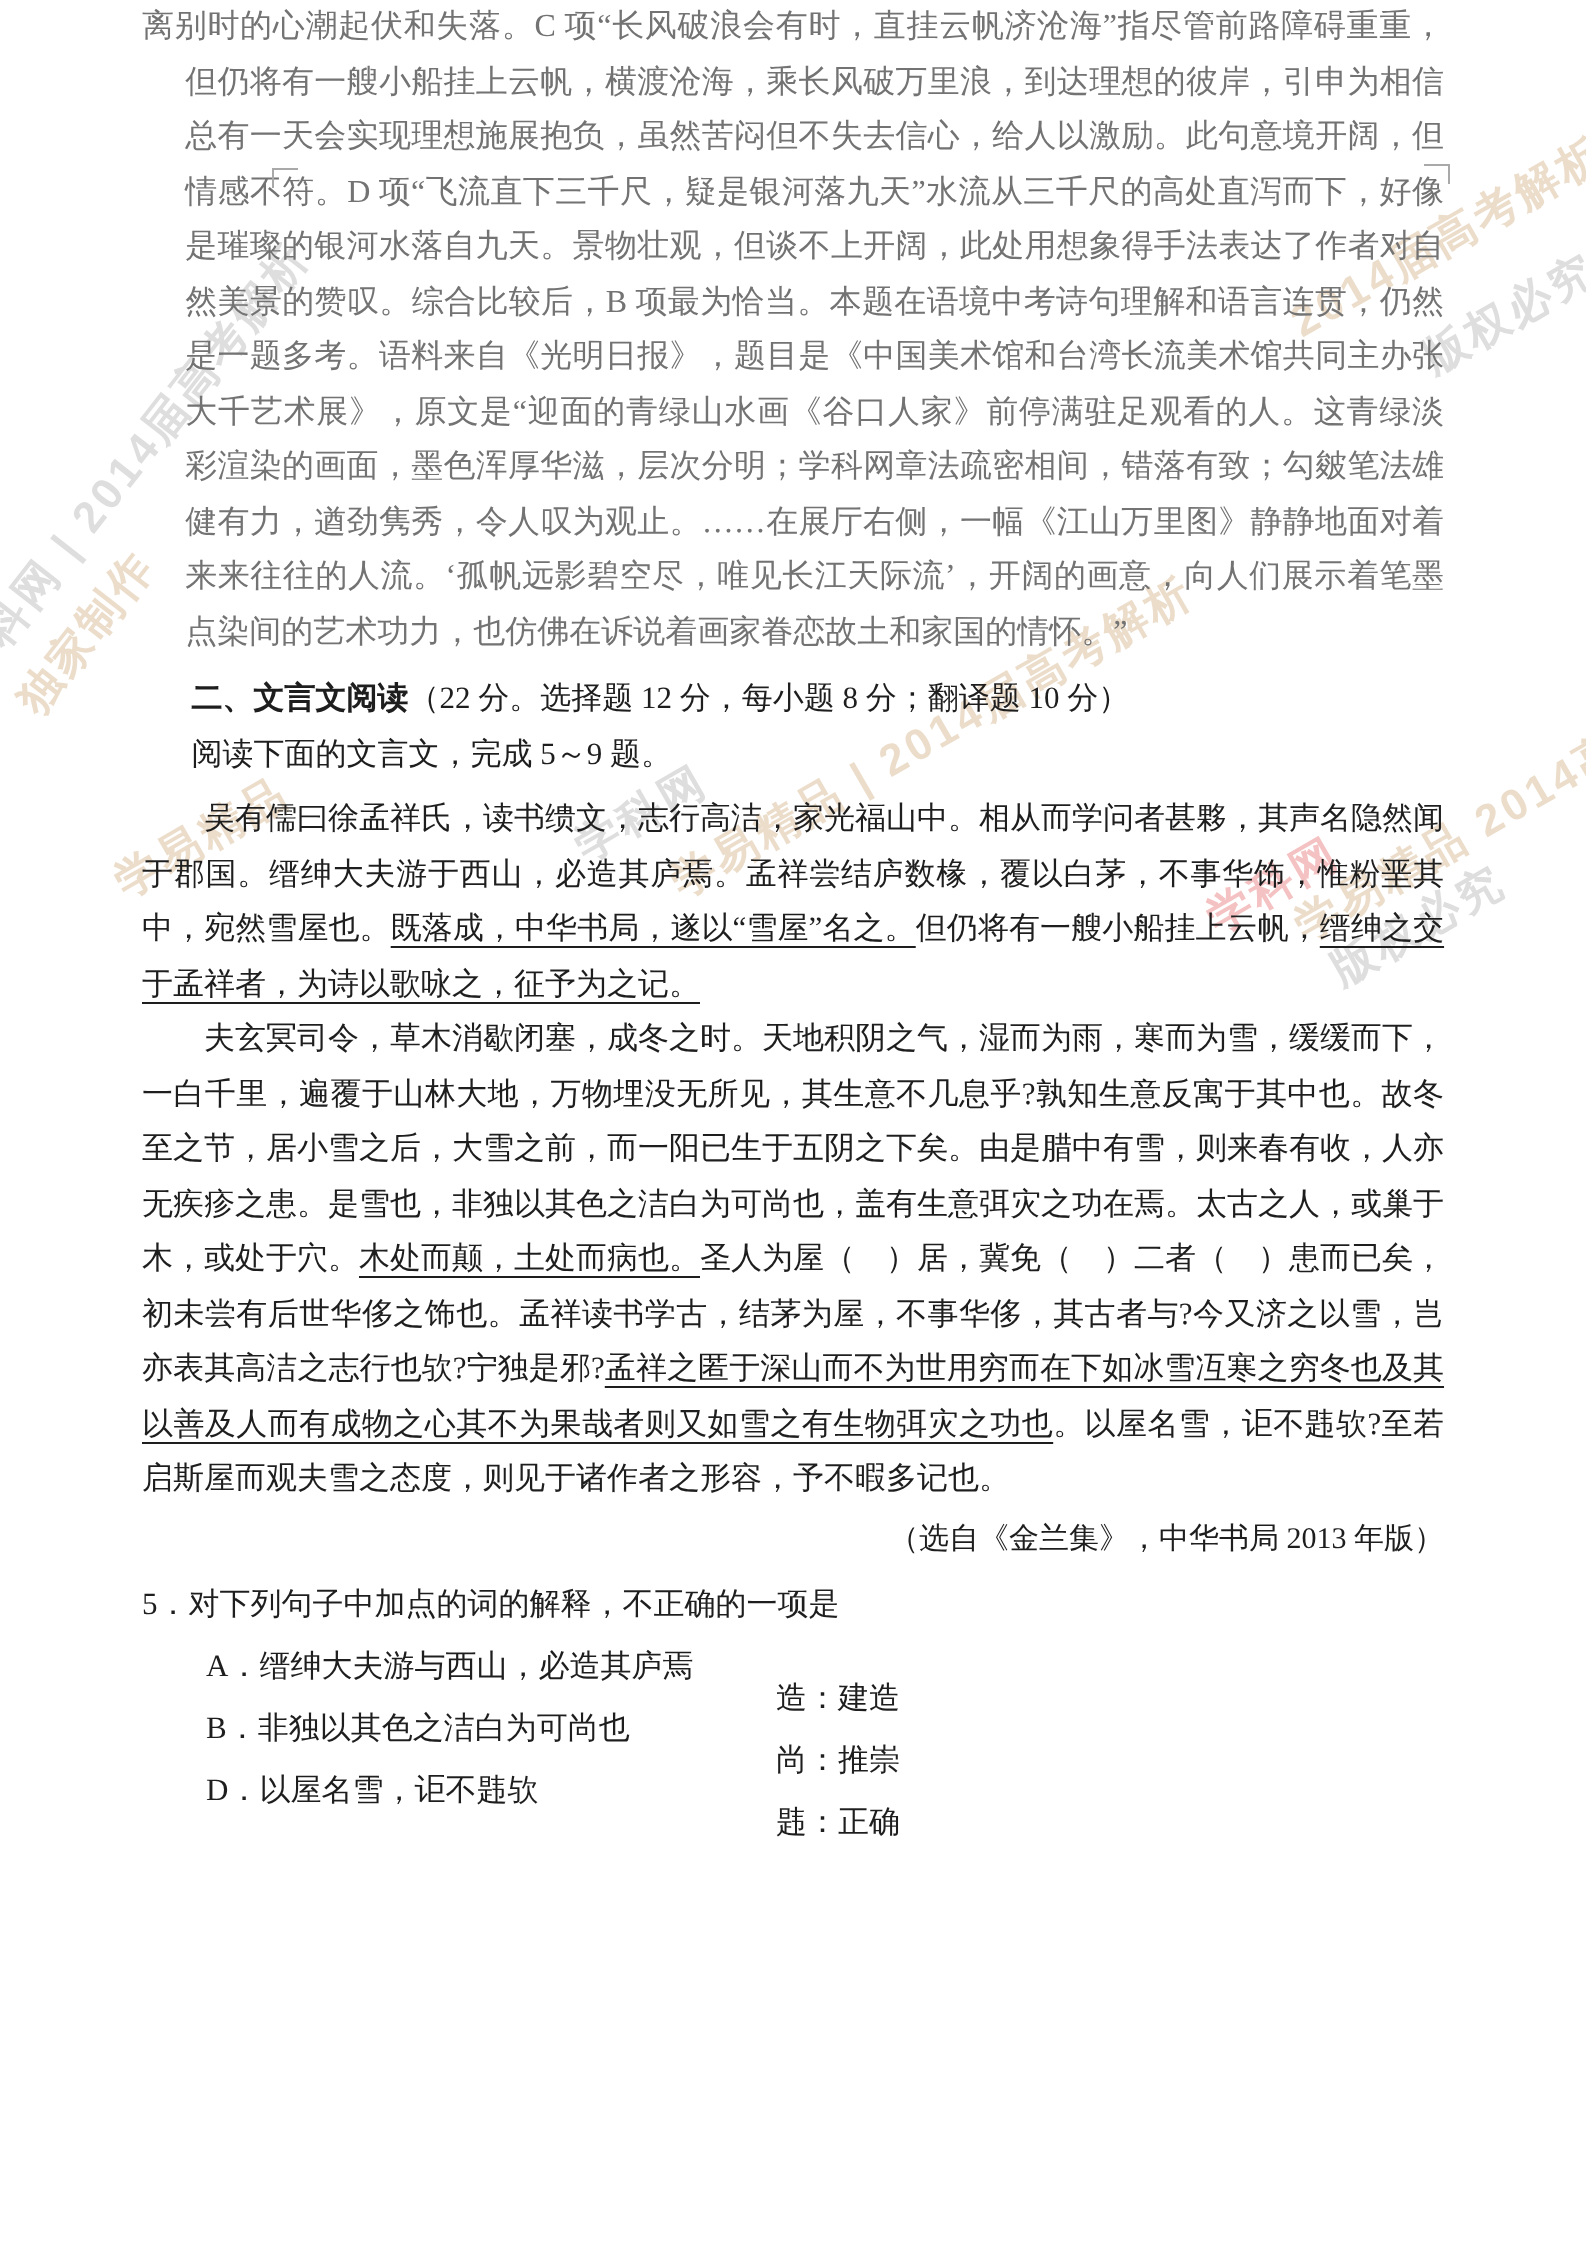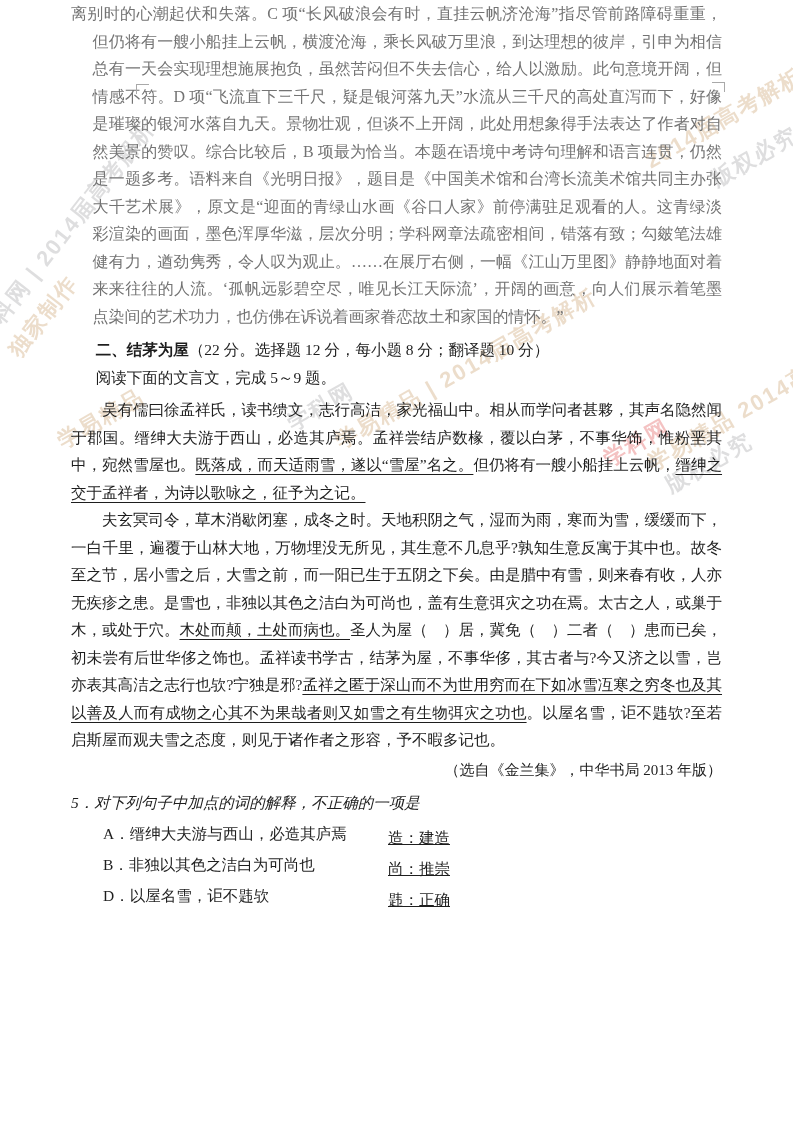--- a/index.html
+++ b/index.html
@@ -36,24 +36,24 @@
 
   .passage-title{margin:6px 0 0 0;text-align:center;font-size:15.5px;line-height:28px;font-weight:400;}
   .passage-author{margin:0;text-align:center;font-size:15.5px;line-height:28px;}
 
   .passage-p{margin:0;font-size:15.5px;line-height:27.5px;text-align:justify;text-indent:2em;}
   .passage-p.first{margin-top:4px;}
   .uline{text-decoration:underline;text-underline-offset:4px;}
 
   .source-line{margin:2px 0 0 0;font-size:15px;line-height:28px;text-align:right;}
 
-  .q-stem{margin:4px 0 0 0;font-size:15.5px;line-height:30px;font-style:italic;}
+  .q-stem{margin:4px 0 0 0;font-size:15.5px;line-height:30px;}
   .opts{margin-left:32px;}
   .opt{position:relative;font-size:15.5px;line-height:30px;margin-top:1px;}
-  .opt-gloss{position:absolute;left:285px;top:4px;text-decoration:underline;}
+  .opt-gloss{position:absolute;left:285px;top:16px;}
 </style>
 </head>
 <body>
 
 <div class="page">
 
   <div class="wm-layer">
       <span class="wm wm-gray" style="left: -30px; top: 330px; transform: rotate(-52deg);">学科网 | 2014届高考解析</span>
       <span class="wm wm-tan" style="left: 2px; top: 345px; transform: rotate(-52deg);">独家制作</span>
       <span class="wm wm-tan" style="left: 640px; top: 150px; transform: rotate(-30deg);">2014届高考解析</span>
@@ -68,26 +68,26 @@
 
   <div class="crop crop-tl"></div>
   <div class="crop crop-tr"></div>
 
   <div class="content">
 
     <div class="analysis">
       <p class="analysis-continuation">离别时的心潮起伏和失落。C 项“长风破浪会有时，直挂云帆济沧海”指尽管前路障碍重重，但仍将有一艘小船挂上云帆，横渡沧海，乘长风破万里浪，到达理想的彼岸，引申为相信总有一天会实现理想施展抱负，虽然苦闷但不失去信心，给人以激励。此句意境开阔，但情感不符。D 项“飞流直下三千尺，疑是银河落九天”水流从三千尺的高处直泻而下，好像是璀璨的银河水落自九天。景物壮观，但谈不上开阔，此处用想象得手法表达了作者对自然美景的赞叹。综合比较后，B 项最为恰当。本题在语境中考诗句理解和语言连贯，仍然是一题多考。语料来自《光明日报》，题目是《中国美术馆和台湾长流美术馆共同主办张大千艺术展》，原文是“迎面的青绿山水画《谷口人家》前停满驻足观看的人。这青绿淡彩渲染的画面，墨色浑厚华滋，层次分明；学科网章法疏密相间，错落有致；勾皴笔法雄健有力，遒劲隽秀，令人叹为观止。……在展厅右侧，一幅《江山万里图》静静地面对着来来往往的人流。‘孤帆远影碧空尽，唯见长江天际流’，开阔的画意，向人们展示着笔墨点染间的艺术功力，也仿佛在诉说着画家眷恋故土和家国的情怀。”</p>
     </div>
 
-    <p class="sec-head"><span class="bold">二、</span><span class="bold">结茅为屋</span><span>（22 分。选择题 12 分，每小题 8 分；翻译题 10 分）</span></p>
+    <p class="sec-head"><span class="bold">二、</span><span class="bold">文言文阅读</span><span>（22 分。选择题 12 分，每小题 8 分；翻译题 10 分）</span></p>
 
     <p class="intro">阅读下面的文言文，完成 5～9 题。</p>
 
 
-    <p class="passage-p first"><span>吴有儒曰徐孟祥氏，读书缋文，志行高洁，家光福山中。相从而学问者甚夥，其声名隐然闻于郡国。缙绅大夫游于西山，必造其庐焉。孟祥尝结庐数椽，覆以白茅，不事华饰，惟粉垩其中，宛然雪屋也。</span><span class="uline">既落成，而天适雨雪，遂以“雪屋”名之。</span><span>但仍将有一艘小船挂上云帆，</span><span class="uline">缙绅之交于孟祥者，为诗以歌咏之，征予为之记。</span></p>
+    <p class="passage-p first"><span>吴有儒曰徐孟祥氏，读书缋文，志行高洁，家光福山中。相从而学问者甚夥，其声名隐然闻于郡国。缙绅大夫游于西山，必造其庐焉。孟祥尝结庐数椽，覆以白茅，不事华饰，惟粉垩其中，宛然雪屋也。</span><span class="uline">既落成，中华书局，遂以“雪屋”名之。</span><span>但仍将有一艘小船挂上云帆，</span><span class="uline">缙绅之交于孟祥者，为诗以歌咏之，征予为之记。</span></p>
 
     <p class="passage-p"><span>夫玄冥司令，草木消歇闭塞，成冬之时。天地积阴之气，湿而为雨，寒而为雪，缓缓而下，一白千里，遍覆于山林大地，万物埋没无所见，其生意不几息乎?孰知生意反寓于其中也。故冬至之节，居小雪之后，大雪之前，而一阳已生于五阴之下矣。由是腊中有雪，则来春有收，人亦无疾疹之患。是雪也，非独以其色之洁白为可尚也，盖有生意弭灾之功在焉。太古之人，或巢于木，或处于穴。</span><span class="uline">木处而颠，土处而病也。</span><span>圣人为屋（　）居，冀免（　）二者（　）患而已矣，初未尝有后世华侈之饰也。孟祥读书学古，结茅为屋，不事华侈，其古者与?今又济之以雪，岂亦表其高洁之志行也欤?宁独是邪?</span><span class="uline">孟祥之匿于深山而不为世用穷而在下如冰雪冱寒之穷冬也及其以善及人而有成物之心其不为果哉者则又如雪之有生物弭灾之功也</span><span>。以屋名雪，讵不韪欤?至若启斯屋而观夫雪之态度，则见于诸作者之形容，予不暇多记也。</span></p>
 
     <p class="source-line">（选自《金兰集》，中华书局 2013 年版）</p>
 
     <p class="q-stem"><span>5．</span><span>对下列句子中加点的词的解释，不正确的一项是</span></p>
 
     <div class="opts">
       <div class="opt">
         <span>A．</span><span>缙绅大夫游与西山，必造其庐焉</span>

